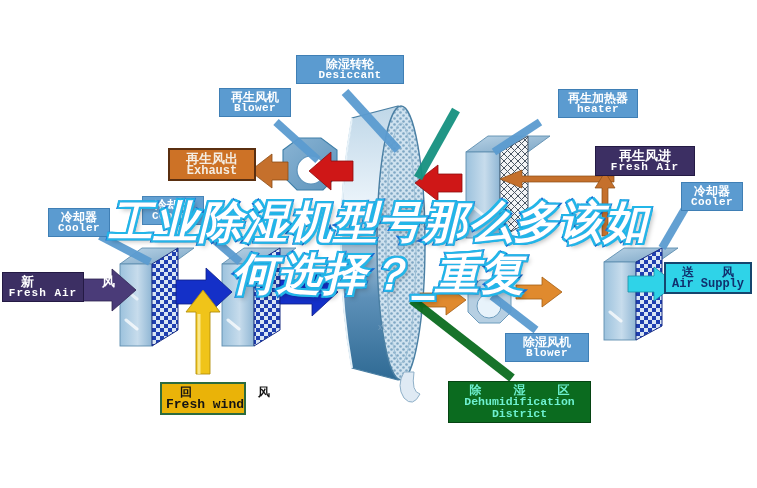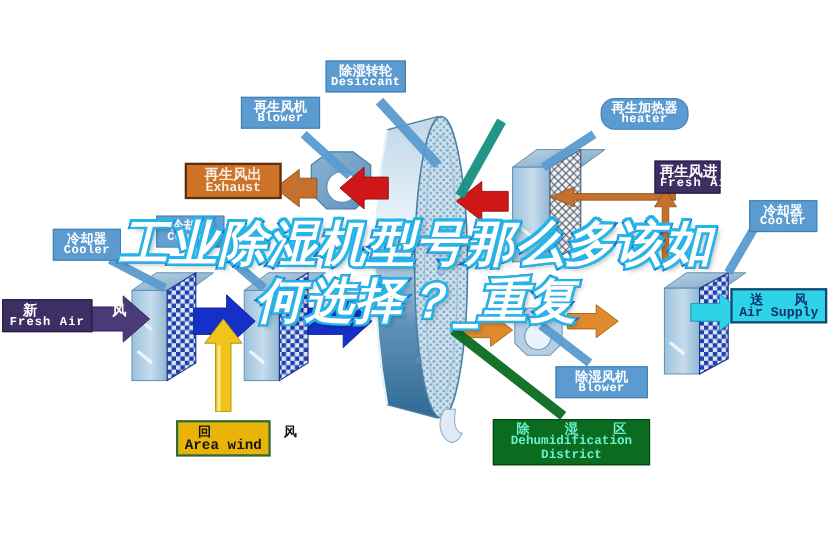--- a/index.html
+++ b/index.html
@@ -233,42 +233,42 @@
       <path d="M456 110 L418 178" stroke="#15907f" stroke-width="9" opacity=".95"></path>
       <path d="M540 122 L494 152" stroke="#5b9bd0" stroke-width="8" opacity=".95"></path>
       <path d="M690 200 L662 248" stroke="#5b9bd0" stroke-width="8" opacity=".95"></path>
       <path d="M100 236 L150 262" stroke="#5b9bd0" stroke-width="8" opacity=".95"></path>
       <path d="M205 232 L240 262" stroke="#5b9bd0" stroke-width="8" opacity=".95"></path>
       <path d="M536 330 L492 296" stroke="#5b9bd0" stroke-width="8" opacity=".95"></path>
       <path d="M512 378 L412 300" stroke="#0b6b1f" stroke-width="9" opacity=".95"></path>
     </g>
   </svg>
 
-  <div class="lbl lbl-blue" style="left:296px;top:55px;width:73px;">
+  <div class="lbl lbl-blue" style="left:296px;top:55px;width:108px;">
     <span class="cn">除湿转轮</span>
     <span class="en">Desiccant</span>
   </div>
 
   <div class="lbl lbl-blue" style="left:219px;top:88px;width:72px;">
     <span class="cn">再生风机</span>
     <span class="en">Blower</span>
   </div>
 
 
-  <div class="lbl lbl-blue" style="left:546px;top:89px;width:80px;border-radius:13px;">
+  <div class="lbl lbl-blue" style="left:558px;top:89px;width:80px;">
     <span class="cn">再生加热器</span>
     <span class="en">heater</span>
   </div>
 
   <div class="lbl lbl-orange" style="left:168px;top:148px;width:88px;">
     <span class="cn">再生风出</span>
     <span class="en">Exhaust</span>
   </div>
 
-  <div class="lbl lbl-purple" style="left:595px;top:146px;width:60px;">
+  <div class="lbl lbl-purple" style="left:595px;top:146px;width:100px;">
     <span class="cn">再生风进</span>
     <span class="en">Fresh Air</span>
   </div>
 
   <div class="lbl lbl-blue" style="left:681px;top:182px;width:62px;">
     <span class="cn">冷却器</span>
     <span class="en">Cooler</span>
   </div>
 
   <div class="lbl lbl-blue" style="left:48px;top:208px;width:62px;">
@@ -281,21 +281,21 @@
     <span class="en">Cooler</span>
   </div>
 
   <div class="lbl lbl-purple" style="left:2px;top:272px;width:82px;">
     <span class="cn sp">新　　风</span>
     <span class="en">Fresh Air</span>
   </div>
 
   <div class="lbl lbl-yellow" style="left:160px;top:382px;width:86px;">
     <span class="cn sp">回　　风</span>
-    <span class="en">Area wind</span>
+    <span class="en">Fresh wind</span>
   </div>
 
   <div class="lbl lbl-blue" style="left:505px;top:333px;width:84px;">
     <span class="cn">除湿风机</span>
     <span class="en">Blower</span>
   </div>
 
   <div class="lbl lbl-cyan" style="left:664px;top:262px;width:88px;">
     <span class="cn sp2">送　风</span>
     <span class="en">Air Supply</span>

